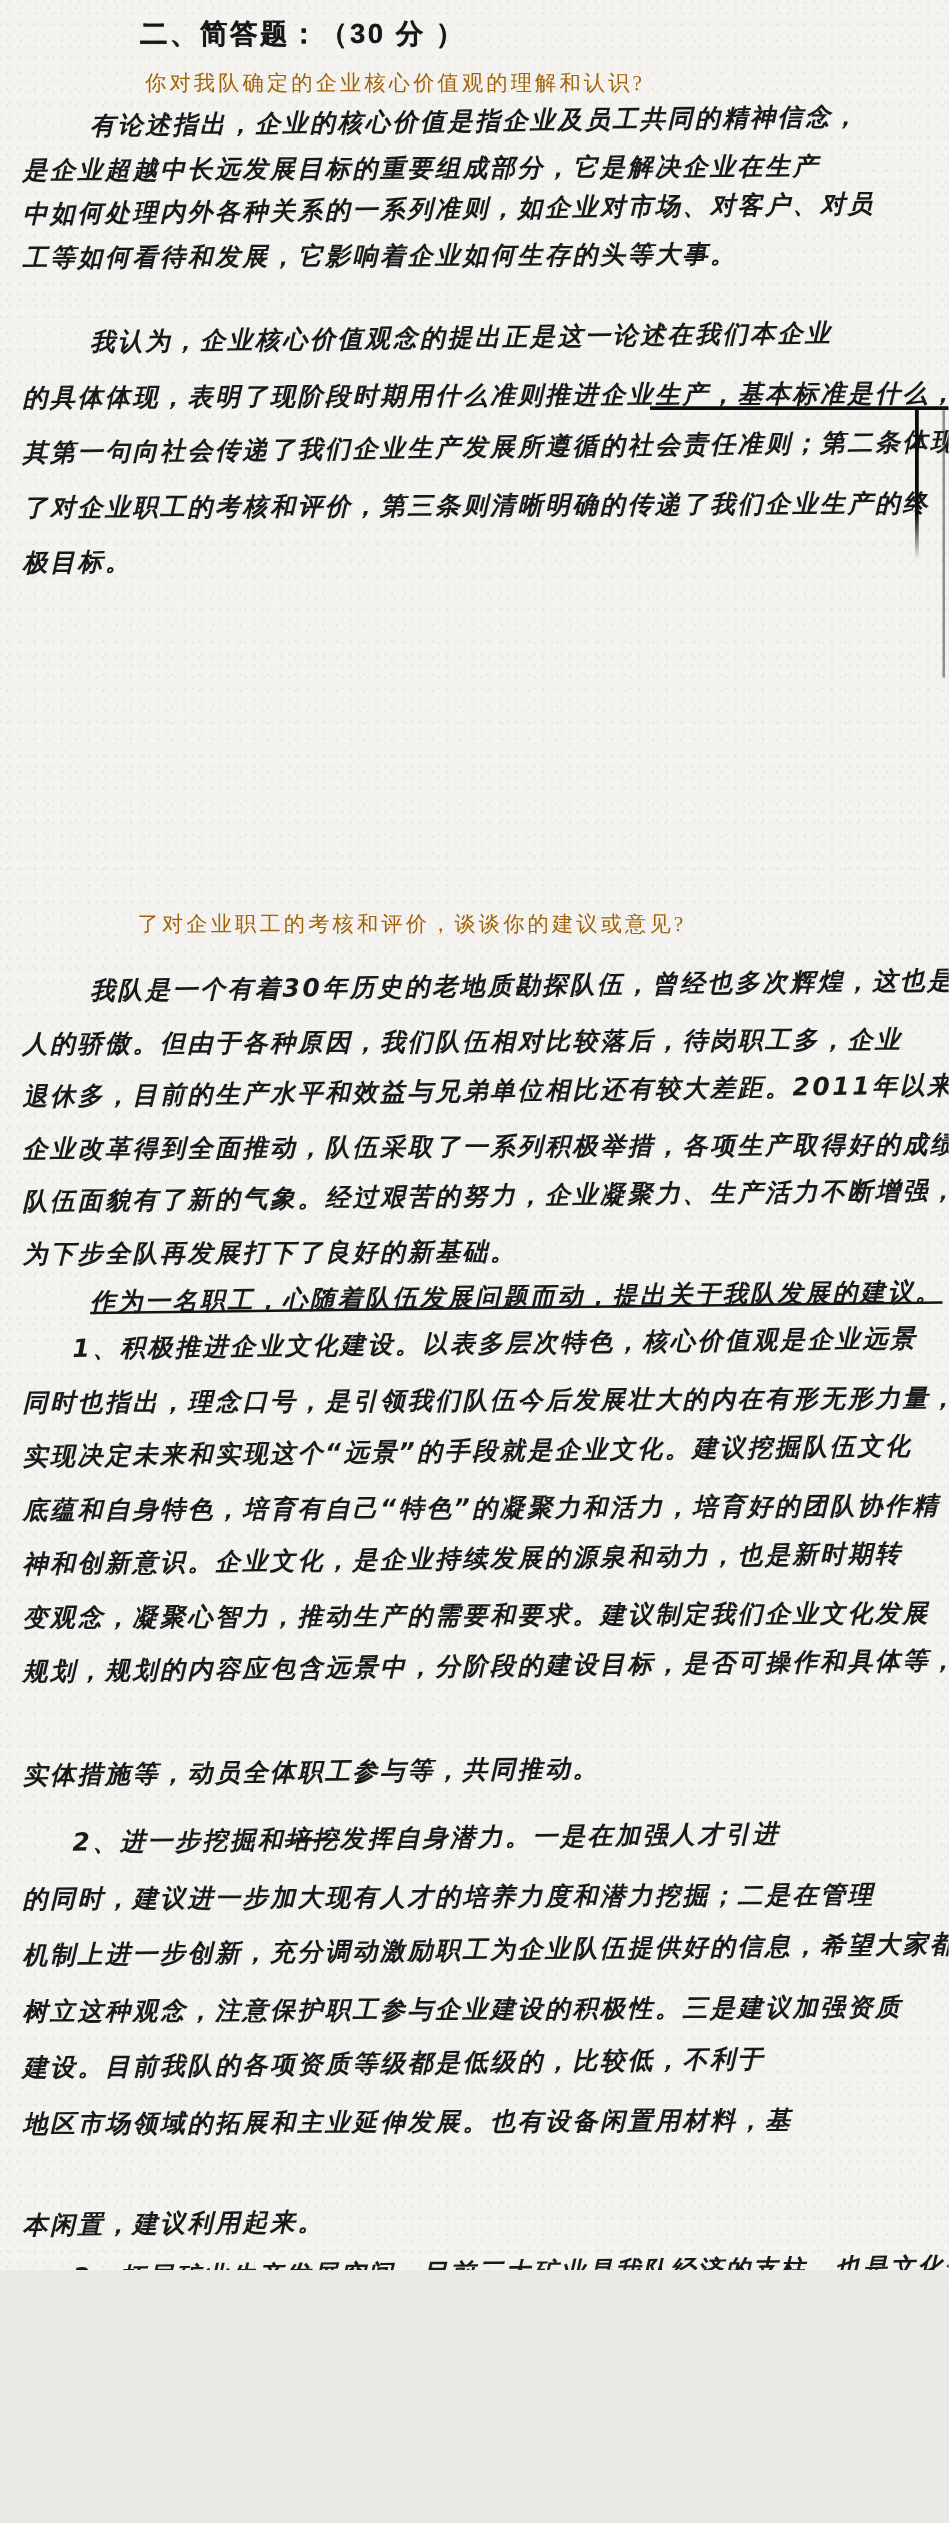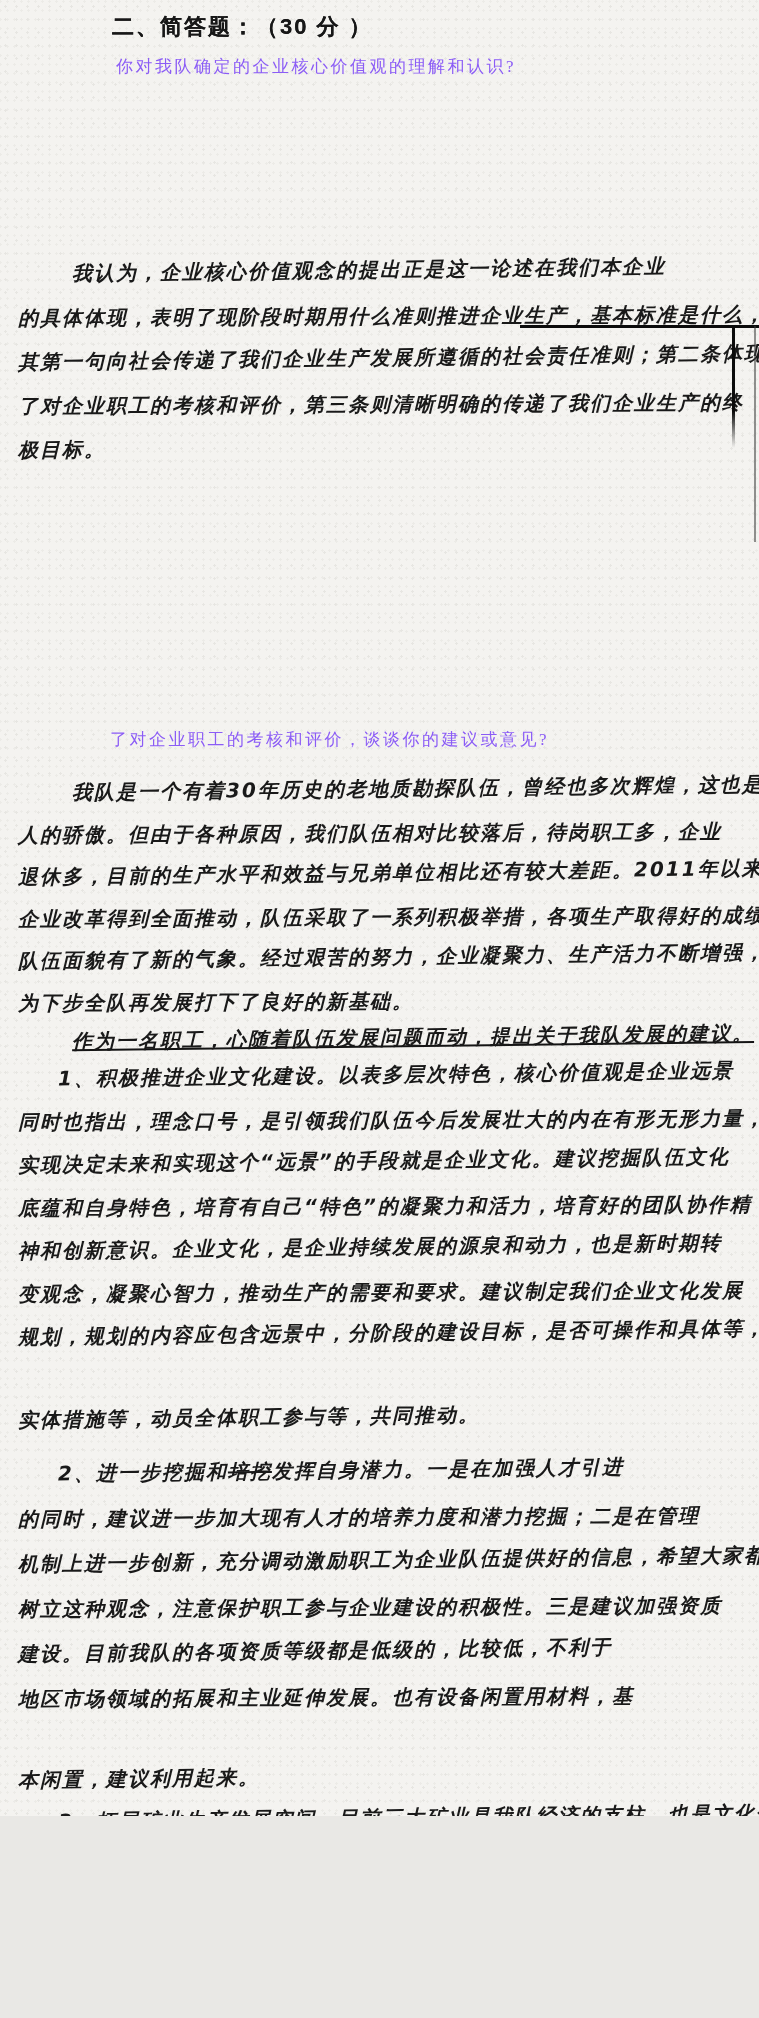--- a/index.html
+++ b/index.html
@@ -16,21 +16,21 @@
     background-position:0 0,4px 6px;
     opacity:.55;
   }
   .print-heading{
     position:absolute;font-family:"Liberation Sans","DejaVu Sans",sans-serif;
     font-weight:bold;font-size:22px;letter-spacing:2px;color:#171717;
     white-space:nowrap;text-shadow:0 0 .6px #222;
   }
   .print-question{
     position:absolute;font-family:"Liberation Serif","DejaVu Serif",serif;
-    font-size:17px;letter-spacing:2.5px;color:#8b5cf6;white-space:nowrap;
+    font-size:17px;letter-spacing:2.5px;color:#a16207;white-space:nowrap;
   }
   .para{position:absolute;left:18px;width:735px;}
   .hw{
     font-family:"DejaVu Sans",sans-serif;font-style:italic;font-weight:600;
     font-size:20px;letter-spacing:2px;color:#191919;white-space:nowrap;
     overflow:visible;transform:rotate(-0.7deg);transform-origin:left center;
   }
   .hw:nth-child(even){transform:rotate(-0.3deg);}
   .indent{text-indent:54px;}
   .indent-num{text-indent:40px;}
@@ -53,20 +53,26 @@
   }
 </style>
 </head>
 <body>
 
 <div class="page">
 
   <div class="print-heading" style="left:112px;top:12px;">二、简答题：（30 分 ）</div>
   <div class="print-question" style="left:116px;top:55px;">你对我队确定的企业核心价值观的理解和认识?</div>
 
+  <div class="para" style="top:84px;line-height:35px;">
+    <div class="hw indent">有论述指出，企业的核心价值是指企业及员工共同的精神信念，</div>
+    <div class="hw">是企业超越中长远发展目标的重要组成部分，它是解决企业在生产</div>
+    <div class="hw">中如何处理内外各种关系的一系列准则，如企业对市场、对客户、对员</div>
+    <div class="hw">工等如何看待和发展，它影响着企业如何生存的头等大事。</div>
+  </div>
 
   <div class="para" style="top:252px;line-height:44px;">
     <div class="hw indent">我认为，企业核心价值观念的提出正是这一论述在我们本企业</div>
     <div class="hw">的具体体现，表明了现阶段时期用什么准则推进企业生产，基本标准是什么，</div>
     <div class="hw">其第一句向社会传递了我们企业生产发展所遵循的社会责任准则；第二条体现</div>
     <div class="hw">了对企业职工的考核和评价，第三条则清晰明确的传递了我们企业生产的终</div>
     <div class="hw">极目标。</div>
   </div>
 
 

